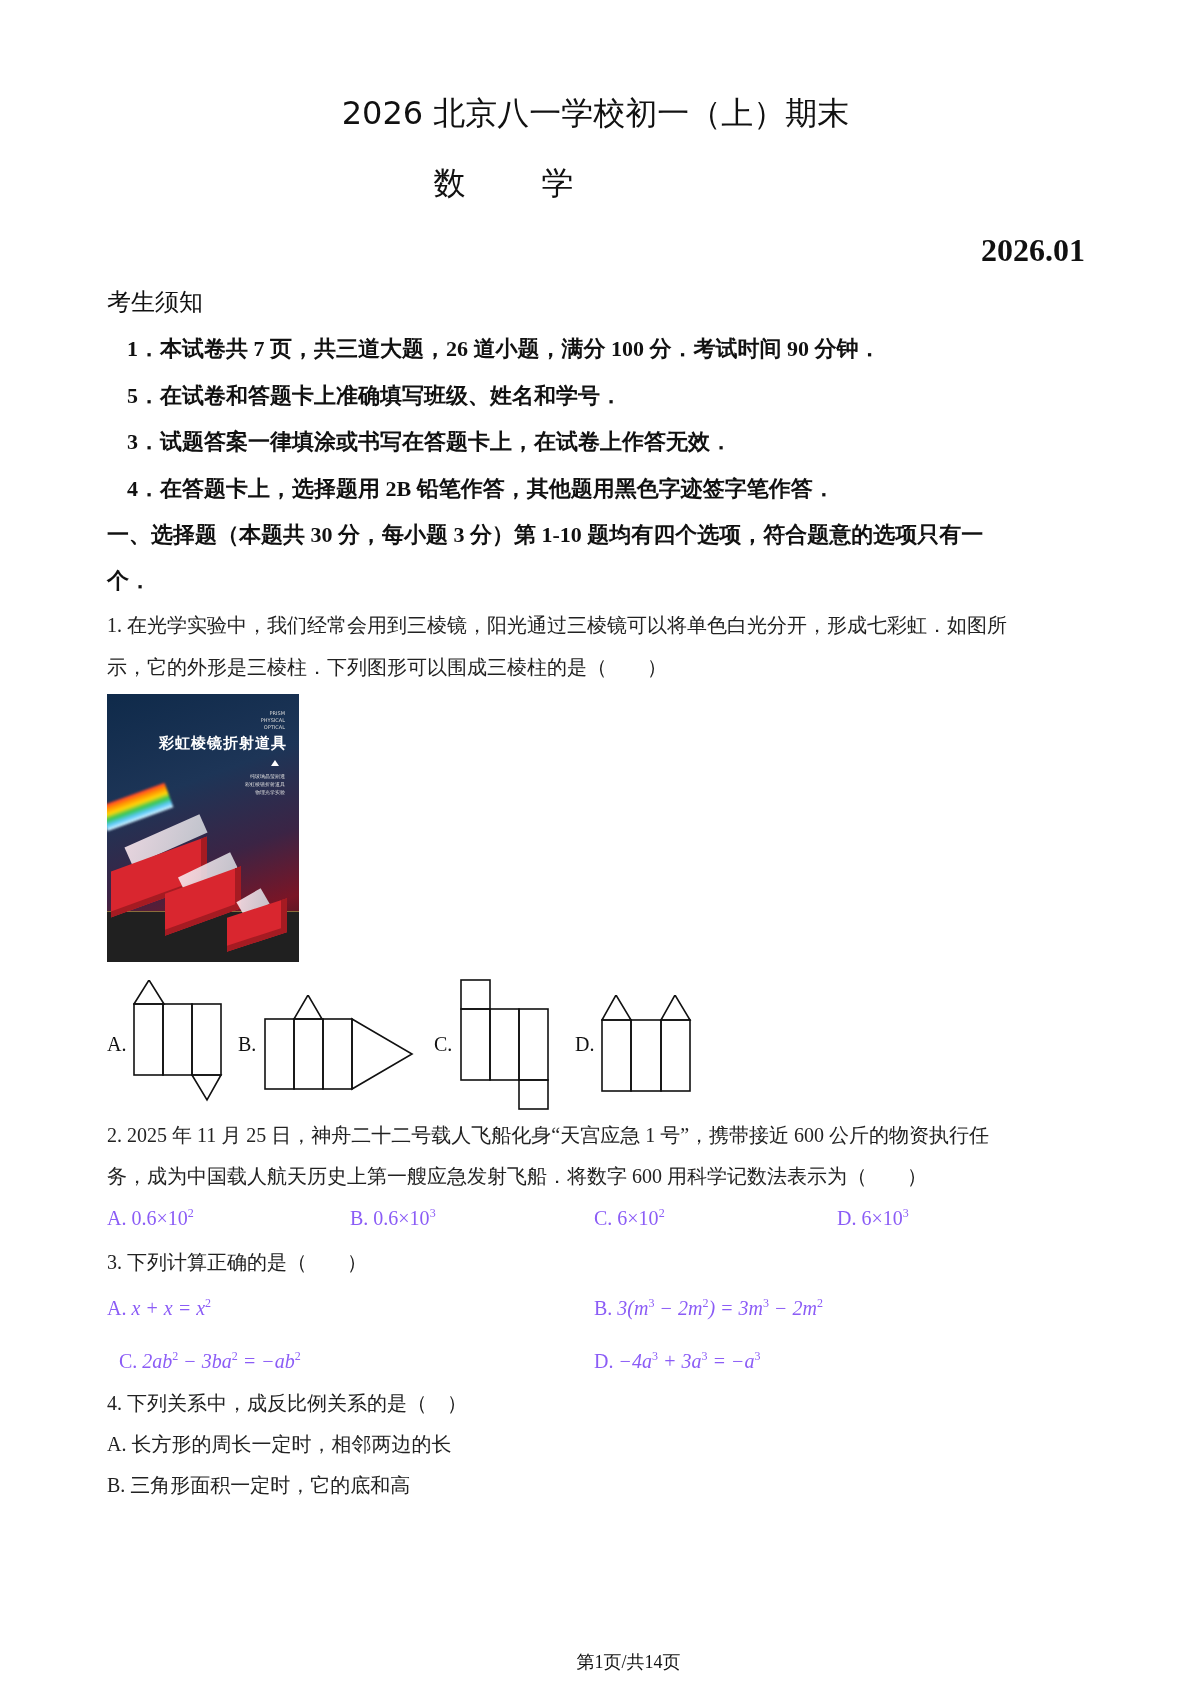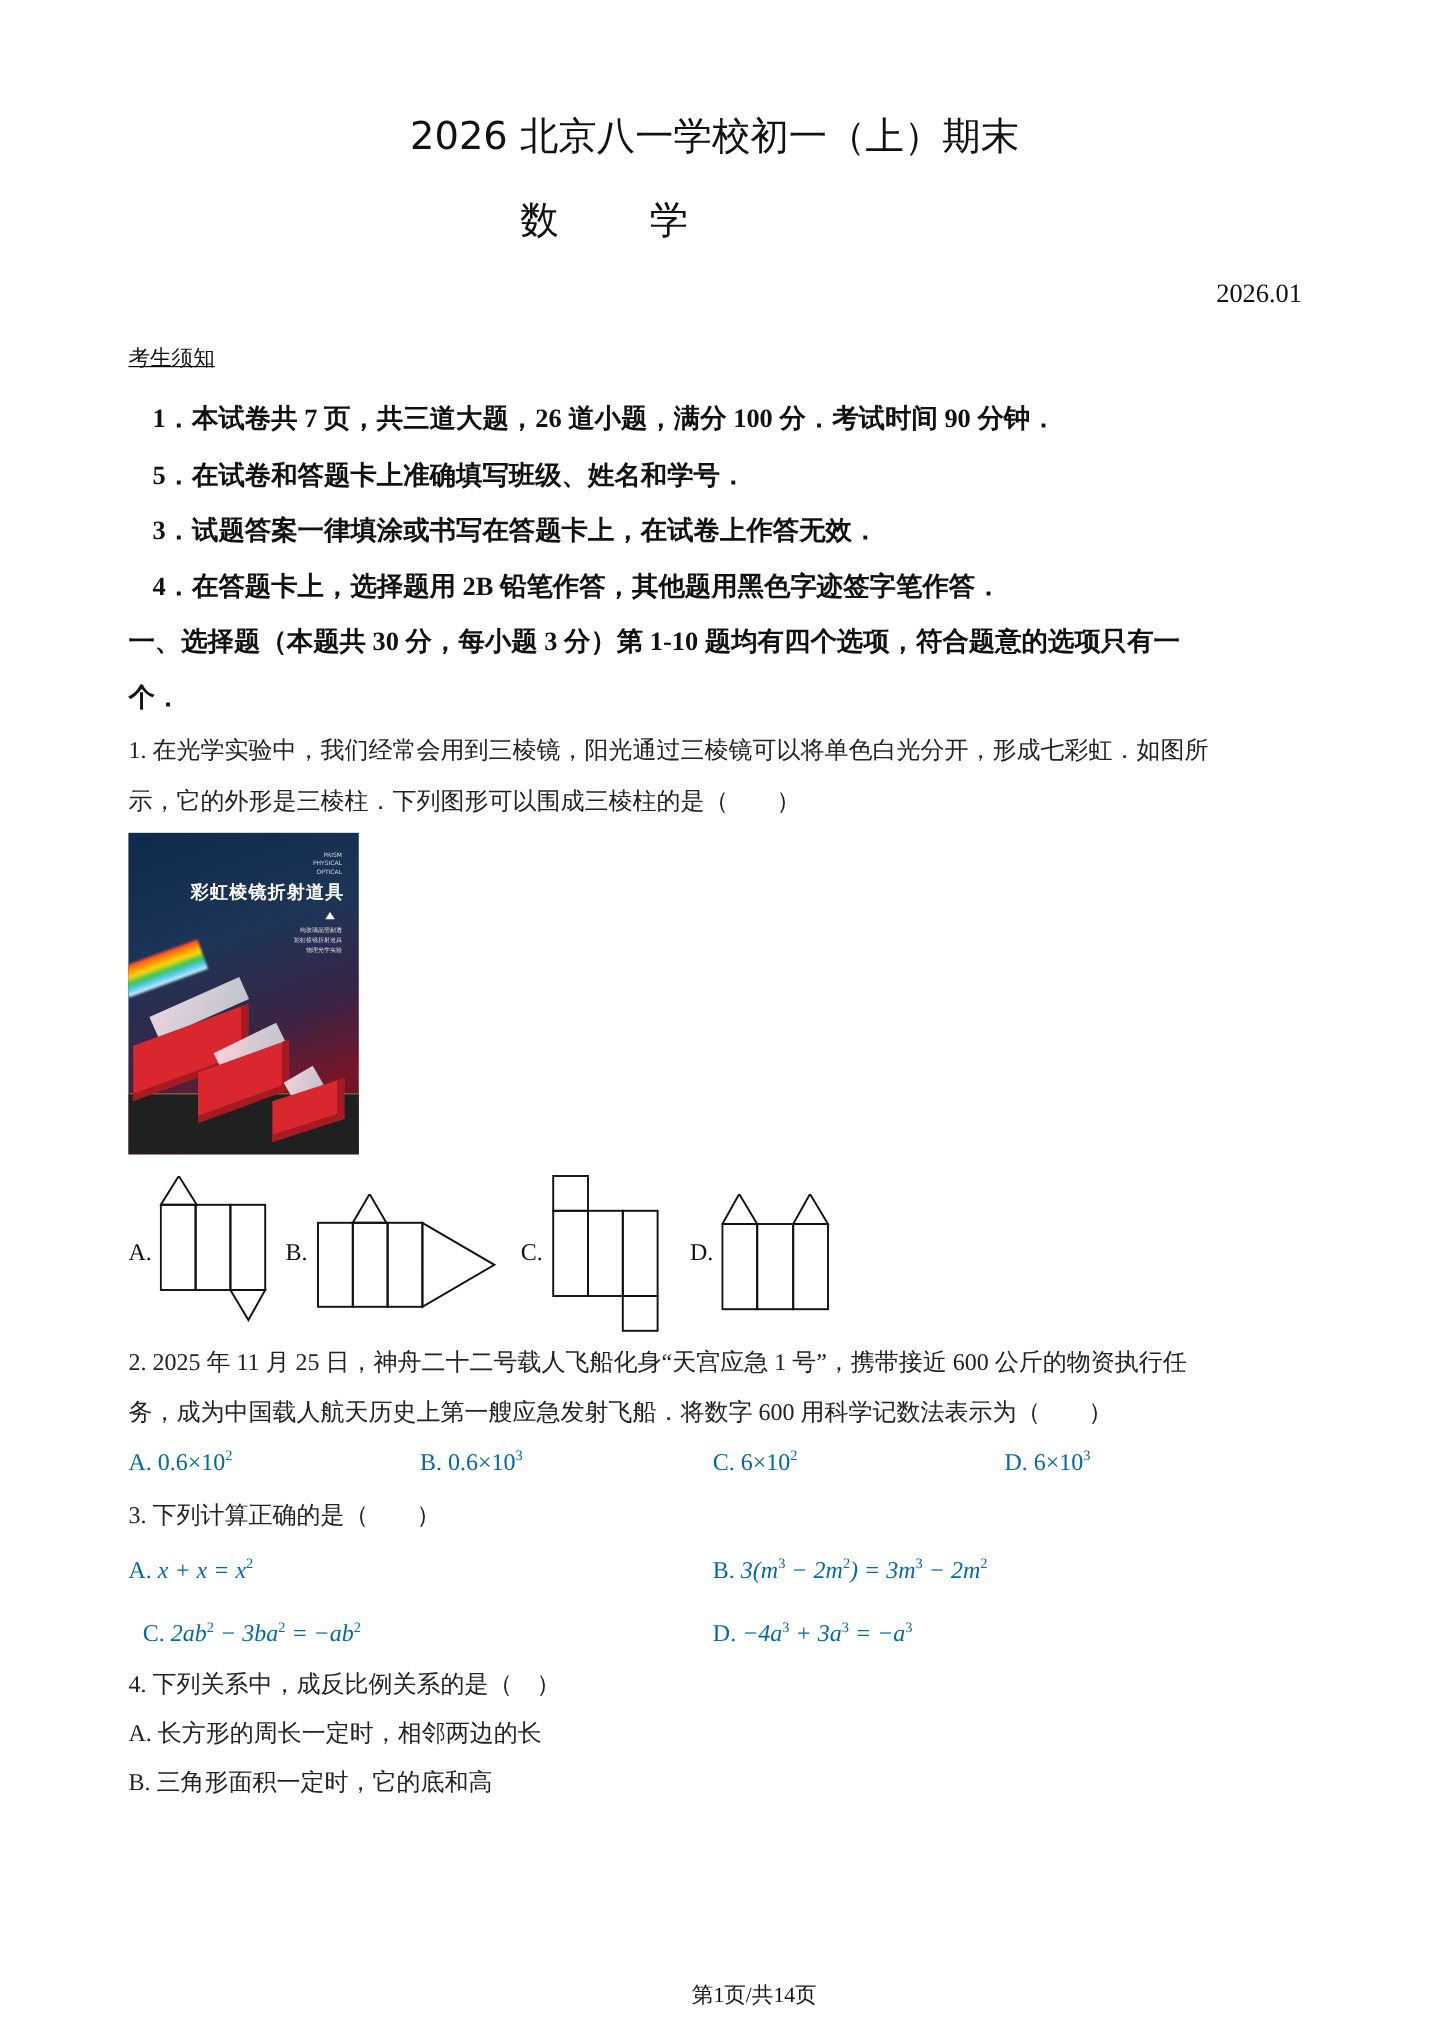--- a/index.html
+++ b/index.html
@@ -1,26 +1,26 @@
 <!DOCTYPE html>
 <html><head>
 <meta charset="utf-8">
 <style>
   html, body { margin:0; padding:0; background:#ffffff; }
   body { width:1191px; height:1684px; position:relative; overflow:hidden; color:#111; font-family:"Liberation Serif","DejaVu Serif",serif; }
   .abs { position:absolute; white-space:nowrap; }
   .title { top:92px; left:0; width:1191px; text-align:center; font-family:"DejaVu Sans","Liberation Sans",sans-serif; font-size:32px; letter-spacing:0px; }
   .subject { top:162px; left:0; width:1007px; text-align:center; font-family:"DejaVu Sans","Liberation Sans",sans-serif; font-size:32px; }
   .subject span { display:inline-block; margin:0 38px; }
-  .date { top:232px; right:106px; font-size:22px; font-weight:normal; }
-  .notice-h { top:286px; left:107px; font-size:18px; font-family:"DejaVu Sans",sans-serif;text-decoration:underline; }
+  .date { top:232px; right:106px; font-size:32px; font-weight:bold; }
+  .notice-h { top:286px; left:107px; font-size:24px; font-family:"DejaVu Sans",sans-serif; }
   .notice { left:107px; font-size:22px; font-weight:bold;margin-left:20px; }
   .section { left:107px; font-size:22px; font-weight:bold; }
   .q { left:107px; font-size:20px; color:#222; }
-  .opt { font-size:20px; color:#0369a1; }
+  .opt { font-size:20px; color:#8b5cf6; }
   .math { font-style:italic; }
   sup { font-size:12px; vertical-align:super; font-style:normal; }
   .prism-img { left:107px; top:694px; width:192px; height:268px; overflow:hidden;
     background:linear-gradient(160deg,#0f2a4a 0%,#1d3557 35%,#3b2445 60%,#7a1526 80%,#1a1a1a 100%); }
   .prism-img .label-en { position:absolute; right:14px; top:16px; color:#d8d8d8; font-size:5px; line-height:7px; text-align:right; font-family:"DejaVu Sans",sans-serif; }
   .prism-img .label-cn { position:absolute; right:12px; top:40px; color:#fff; font-size:15px; font-weight:bold; font-family:"DejaVu Sans",sans-serif; letter-spacing:1px; }
   .prism-img .tri { position:absolute; right:20px; top:66px; width:0; height:0; border-left:4px solid transparent; border-right:4px solid transparent; border-bottom:6px solid #fff; }
   .prism-img .small-txt { position:absolute; right:14px; top:78px; color:#ddd; font-size:5px; line-height:8px; text-align:right; font-family:"DejaVu Sans",sans-serif; }
   .prism-img .rainbow { position:absolute; left:-6px; top:100px; width:70px; height:26px; transform:rotate(-20deg);
     background:linear-gradient(180deg,#ff3b30 0%,#ff9500 20%,#ffd60a 40%,#34c759 60%,#5ac8fa 80%,#e0f7ff 100%); filter:blur(1px); }

